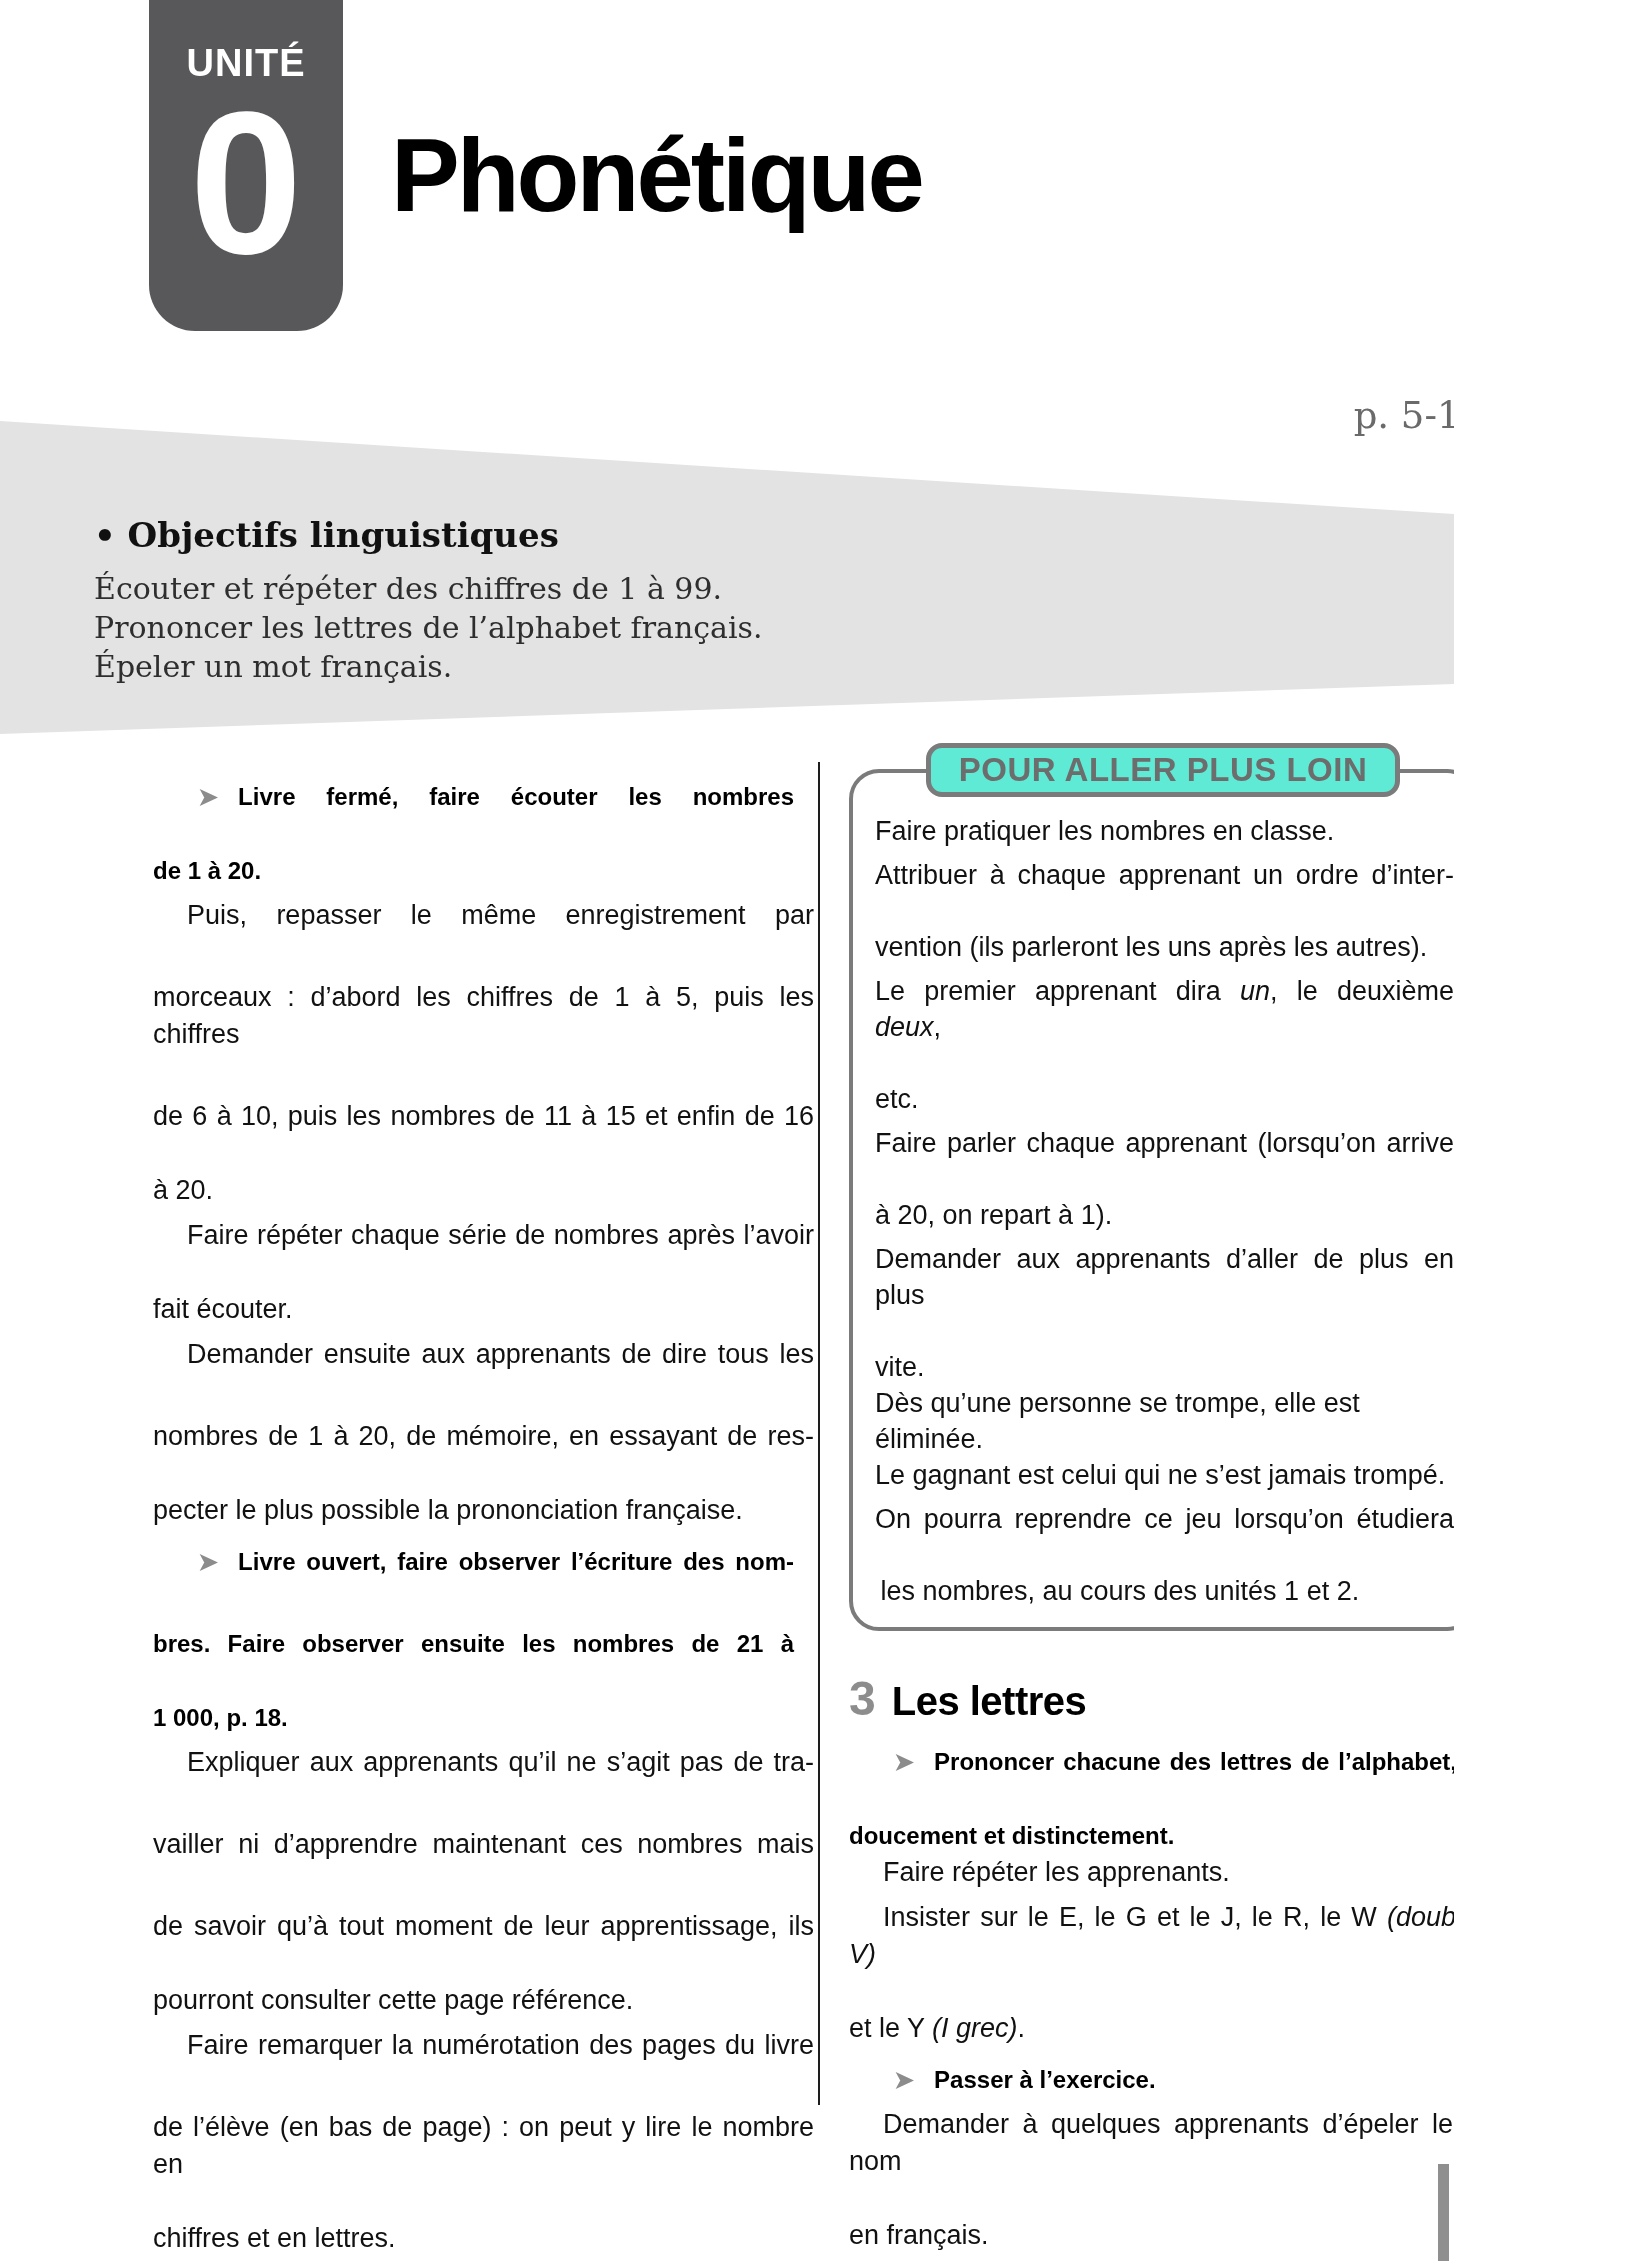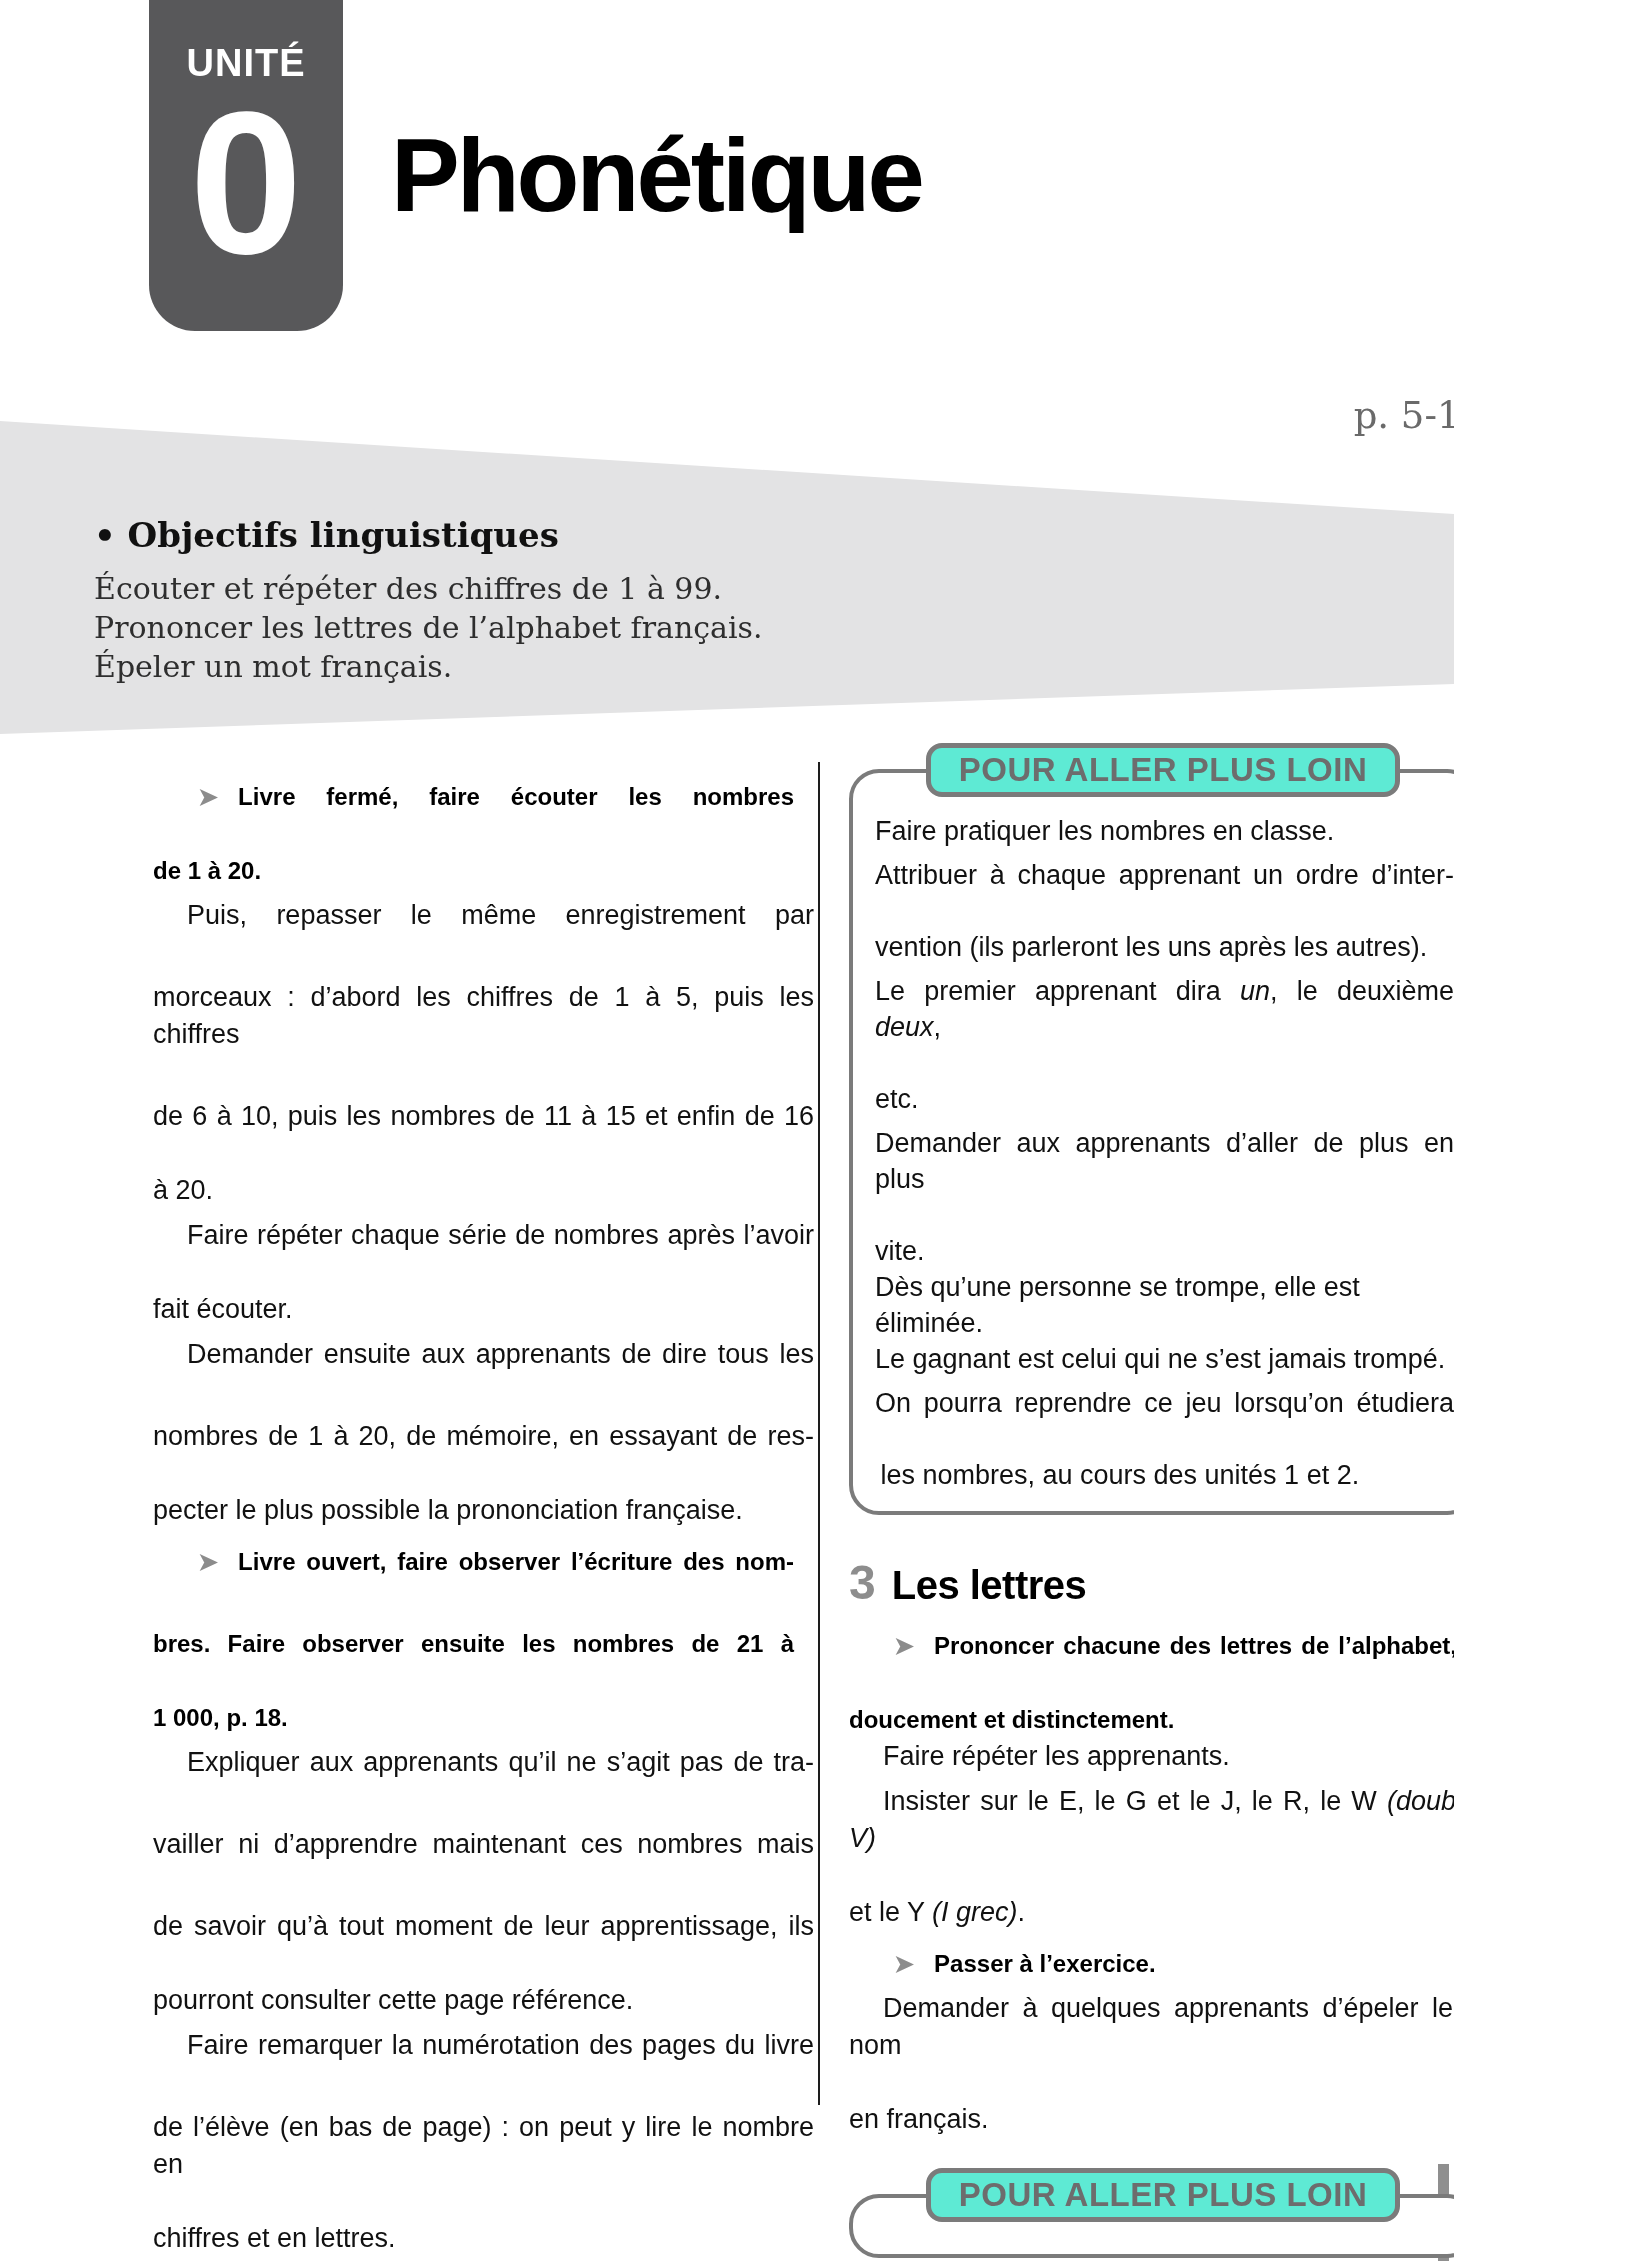--- a/index.html
+++ b/index.html
@@ -143,20 +143,24 @@
           </div>
           <div class="para plain">
             <div class="line just">Attribuer à chaque apprenant un ordre d’inter-</div>
             <div class="line">vention (ils parleront les uns après les autres).</div>
           </div>
           <div class="para plain">
             <div class="line just"><span>Le premier apprenant dira </span><i>un</i><span>, le deuxième </span><i>deux</i><span>,</span></div>
             <div class="line">etc.</div>
           </div>
           <div class="para plain">
+            <div class="line just">Faire parler chaque apprenant (lorsqu’on arrive</div>
+            <div class="line">à 20, on repart à 1).</div>
+          </div>
+          <div class="para plain">
             <div class="line just">Demander aux apprenants d’aller de plus en plus</div>
             <div class="line">vite.</div>
           </div>
           <div class="para plain">
             <div class="line">Dès qu’une personne se trompe, elle est éliminée.</div>
           </div>
           <div class="para plain">
             <div class="line">Le gagnant est celui qui ne s’est jamais trompé.</div>
           </div>
           <div class="para plain">

